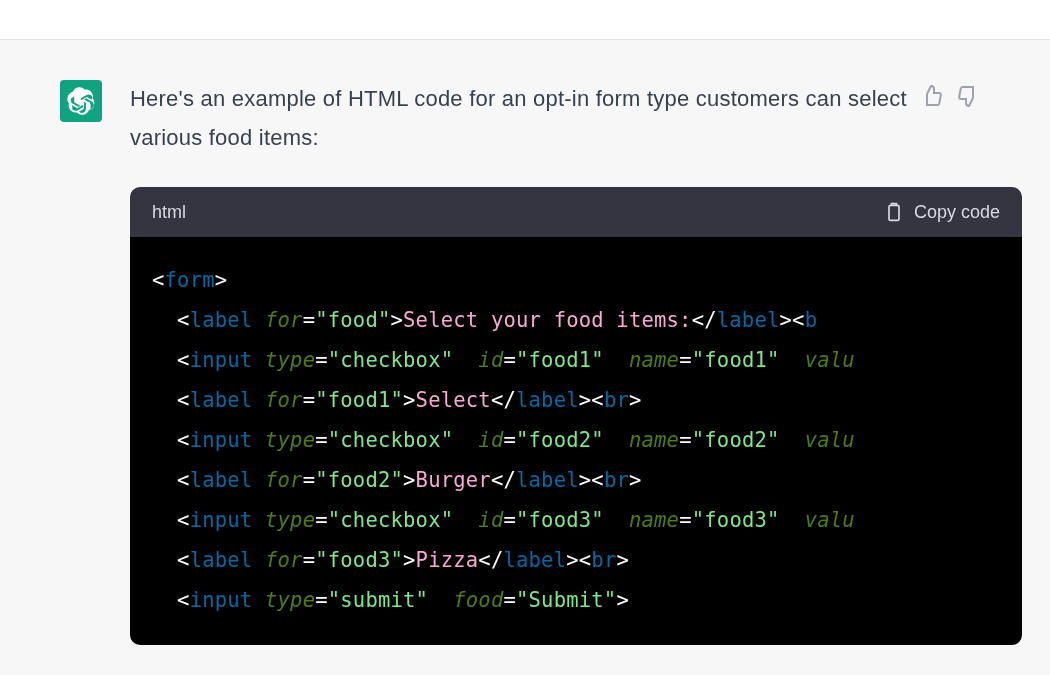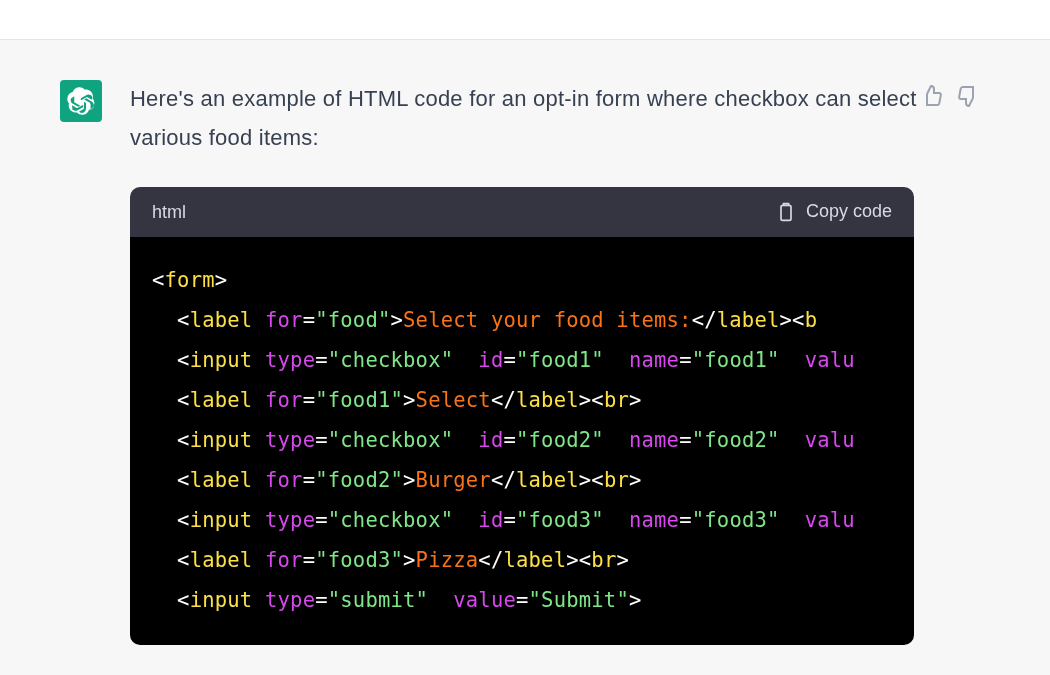--- a/index.html
+++ b/index.html
@@ -58,57 +58,57 @@
     height: 24px;
     color: #9ca3af;
     cursor: pointer;
     display: flex;
     align-items: center;
     justify-content: center;
   }
   .code-block {
     border-radius: 10px;
     overflow: hidden;
-    width: 784px;
+    width: 892px;
   }
   .code-header {
     background: #343541;
     display: flex;
     justify-content: space-between;
     align-items: center;
     padding: 14px 22px;
     color: #d9d9e3;
     font-size: 18px;
   }
   .copy-btn {
     display: flex;
-    align-items: flex-start;
+    align-items: center;
     gap: 10px;
     color: #d9d9e3;
     cursor: pointer;
     font-size: 18px;
   }
   .copy-btn svg { width: 20px; height: 22px; }
   .code-body {
     background: #000000;
     padding: 24px 22px;
     font-family: "SF Mono", ui-monospace, Menlo, Consolas, monospace;
     font-size: 20.5px;
     line-height: 1.95;
     color: #ffffff;
     white-space: pre;
     overflow: hidden;
     letter-spacing: 0.01em;
   }
   .p  { color: #ffffff; }   
-  .t  { color: #fde047; }   
-  .a  { color: #d946ef; }   
+  .t  { color: #0369a1; }   
+  .a  { color: #4d7c0f; font-style: italic; }   
   .eq { color: #ffffff; }
   .s  { color: #7ee787; }   
-  .tx { color: #f97316; }   
+  .tx { color: #f9a8d4; }   
 </style>
 </head>
 <body>
 
 <div class="top-white"></div>
 
 <div class="message-wrap">
 
   <div class="avatar">
     <svg viewBox="0 0 41 41" fill="none">
@@ -124,38 +124,38 @@
           <path d="M7 10v12M7 10l4-8c1 0 3 .5 3 3v4h5c1.5 0 2 1 1.8 2.3l-1.5 8c-.2 1-.8 1.7-2 1.7H7"></path>
         </svg>
       </div>
       <div class="feedback-btn">
         <svg viewBox="0 0 24 24" fill="none" stroke="currentColor" stroke-width="2">
           <path d="M17 14V2M17 14l-4 8c-1 0-3-.5-3-3v-4H5c-1.5 0-2-1-1.8-2.3l1.5-8c.2-1 .8-1.7 2-1.7H17"></path>
         </svg>
       </div>
     </div>
 
-    <div class="intro-text">Here's an example of HTML code for an opt-in form where checkbox can select various food items:</div>
+    <div class="intro-text">Here's an example of HTML code for an opt-in form type customers can select various food items:</div>
 
     <div class="code-block">
       <div class="code-header">
         <span>html</span>
         <div class="copy-btn">
           <svg viewBox="0 0 24 24" fill="none" stroke="currentColor" stroke-width="2">
             <rect x="6" y="4" width="12" height="18" rx="2"></rect>
             <path d="M9 4V2h6v2"></path>
           </svg>
           <span>Copy code</span>
         </div>
       </div>
       <div class="code-body"><span class="p">&lt;</span><span class="t">form</span><span class="p">&gt;</span>
 <span>  </span><span class="p">&lt;</span><span class="t">label</span><span> </span><span class="a">for</span><span class="eq">=</span><span class="s">"food"</span><span class="p">&gt;</span><span class="tx">Select your food items:</span><span class="p">&lt;/</span><span class="t">label</span><span class="p">&gt;&lt;</span><span class="t">b</span>
 <span>  </span><span class="p">&lt;</span><span class="t">input</span><span> </span><span class="a">type</span><span class="eq">=</span><span class="s">"checkbox"</span><span>  </span><span class="a">id</span><span class="eq">=</span><span class="s">"food1"</span><span>  </span><span class="a">name</span><span class="eq">=</span><span class="s">"food1"</span><span>  </span><span class="a">valu</span>
 <span>  </span><span class="p">&lt;</span><span class="t">label</span><span> </span><span class="a">for</span><span class="eq">=</span><span class="s">"food1"</span><span class="p">&gt;</span><span class="tx">Select</span><span class="p">&lt;/</span><span class="t">label</span><span class="p">&gt;&lt;</span><span class="t">br</span><span class="p">&gt;</span>
 <span>  </span><span class="p">&lt;</span><span class="t">input</span><span> </span><span class="a">type</span><span class="eq">=</span><span class="s">"checkbox"</span><span>  </span><span class="a">id</span><span class="eq">=</span><span class="s">"food2"</span><span>  </span><span class="a">name</span><span class="eq">=</span><span class="s">"food2"</span><span>  </span><span class="a">valu</span>
 <span>  </span><span class="p">&lt;</span><span class="t">label</span><span> </span><span class="a">for</span><span class="eq">=</span><span class="s">"food2"</span><span class="p">&gt;</span><span class="tx">Burger</span><span class="p">&lt;/</span><span class="t">label</span><span class="p">&gt;&lt;</span><span class="t">br</span><span class="p">&gt;</span>
 <span>  </span><span class="p">&lt;</span><span class="t">input</span><span> </span><span class="a">type</span><span class="eq">=</span><span class="s">"checkbox"</span><span>  </span><span class="a">id</span><span class="eq">=</span><span class="s">"food3"</span><span>  </span><span class="a">name</span><span class="eq">=</span><span class="s">"food3"</span><span>  </span><span class="a">valu</span>
 <span>  </span><span class="p">&lt;</span><span class="t">label</span><span> </span><span class="a">for</span><span class="eq">=</span><span class="s">"food3"</span><span class="p">&gt;</span><span class="tx">Pizza</span><span class="p">&lt;/</span><span class="t">label</span><span class="p">&gt;&lt;</span><span class="t">br</span><span class="p">&gt;</span>
-<span>  </span><span class="p">&lt;</span><span class="t">input</span><span> </span><span class="a">type</span><span class="eq">=</span><span class="s">"submit"</span><span>  </span><span class="a">value</span><span class="eq">=</span><span class="s">"Submit"</span><span class="p">&gt;</span></div>
+<span>  </span><span class="p">&lt;</span><span class="t">input</span><span> </span><span class="a">type</span><span class="eq">=</span><span class="s">"submit"</span><span>  </span><span class="a">food</span><span class="eq">=</span><span class="s">"Submit"</span><span class="p">&gt;</span></div>
     </div>
 
   </div>
 </div>
 
 </body></html>

